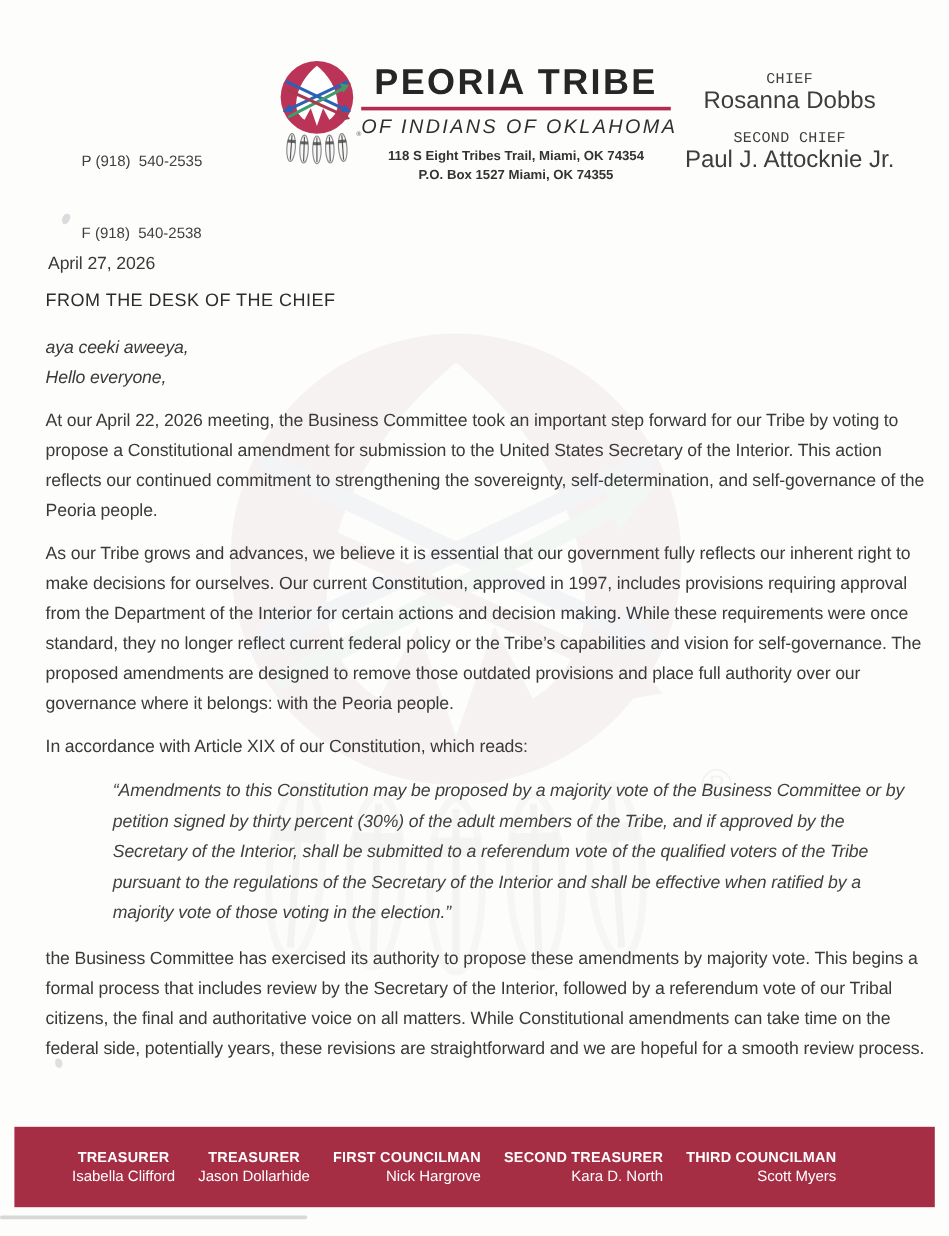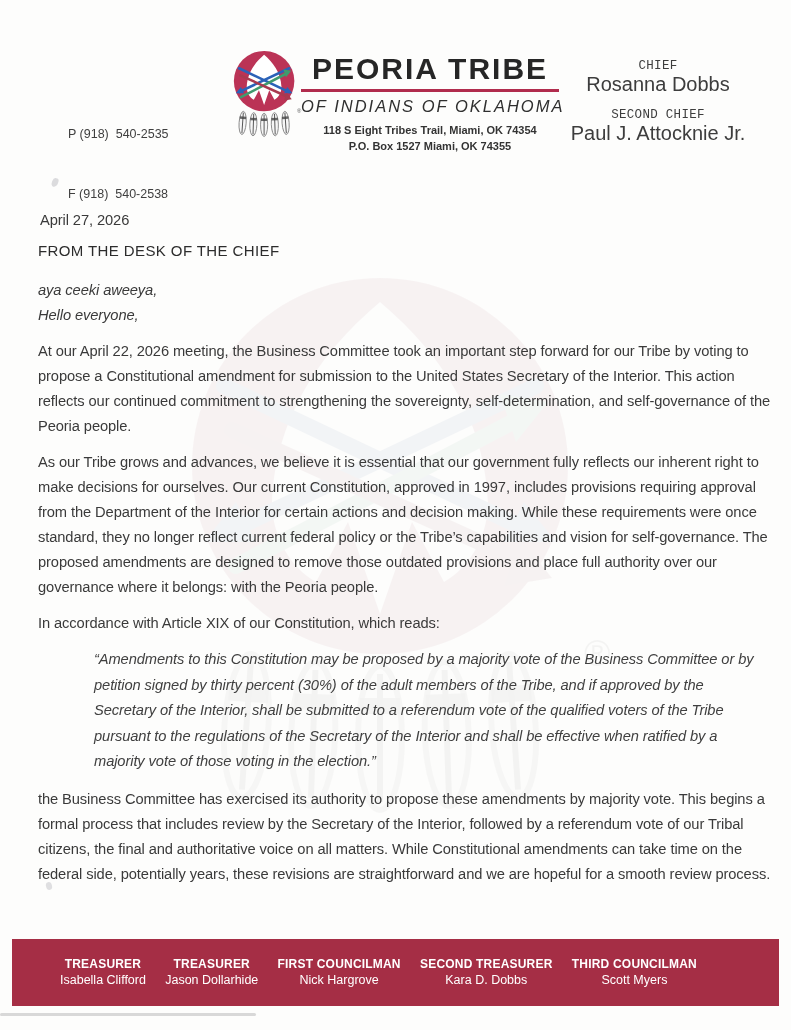--- a/index.html
+++ b/index.html
@@ -83,21 +83,21 @@
   
   .footer-band{
     position:absolute;left:12px;top:939px;width:767px;height:67px;
     background:var(--brand-red);
     display:flex;align-items:center;justify-content:space-between;
     padding:0 82px 0 48px;box-sizing:border-box;
     color:#ffffff;
   }
   .footer-member{text-align:center;}
   .footer-title{font-size:12px;font-weight:bold;letter-spacing:.2px;line-height:15px;}
-  .footer-name{font-size:12.5px;line-height:16px;}
+  .footer-name{font-size:12.5px;line-height:16px;text-align:right;}
 
   
   .scan-line{
     position:absolute;left:0;top:1013px;width:256px;height:3px;
     background:#b9b9b9;opacity:.55;border-radius:2px;
   }
   .smudge-a{position:absolute;left:52px;top:178px;width:6px;height:9px;
     background:#9a9aa2;opacity:.35;border-radius:50% 40% 60% 50%;transform:rotate(20deg);}
   .smudge-b{position:absolute;left:46px;top:882px;width:6px;height:8px;
     background:#9a9aa2;opacity:.3;border-radius:50%;transform:rotate(-15deg);}
@@ -212,21 +212,21 @@
     <div class="footer-member">
       <div class="footer-title">TREASURER</div>
       <div class="footer-name">Jason Dollarhide</div>
     </div>
     <div class="footer-member">
       <div class="footer-title">FIRST COUNCILMAN</div>
       <div class="footer-name">Nick Hargrove</div>
     </div>
     <div class="footer-member">
       <div class="footer-title">SECOND TREASURER</div>
-      <div class="footer-name">Kara D. Dobbs</div>
+      <div class="footer-name">Kara D. North</div>
     </div>
     <div class="footer-member">
       <div class="footer-title">THIRD COUNCILMAN</div>
       <div class="footer-name">Scott Myers</div>
     </div>
   </div>
 
   <div class="scan-line"></div>
   <div class="smudge-a"></div>
   <div class="smudge-b"></div>

